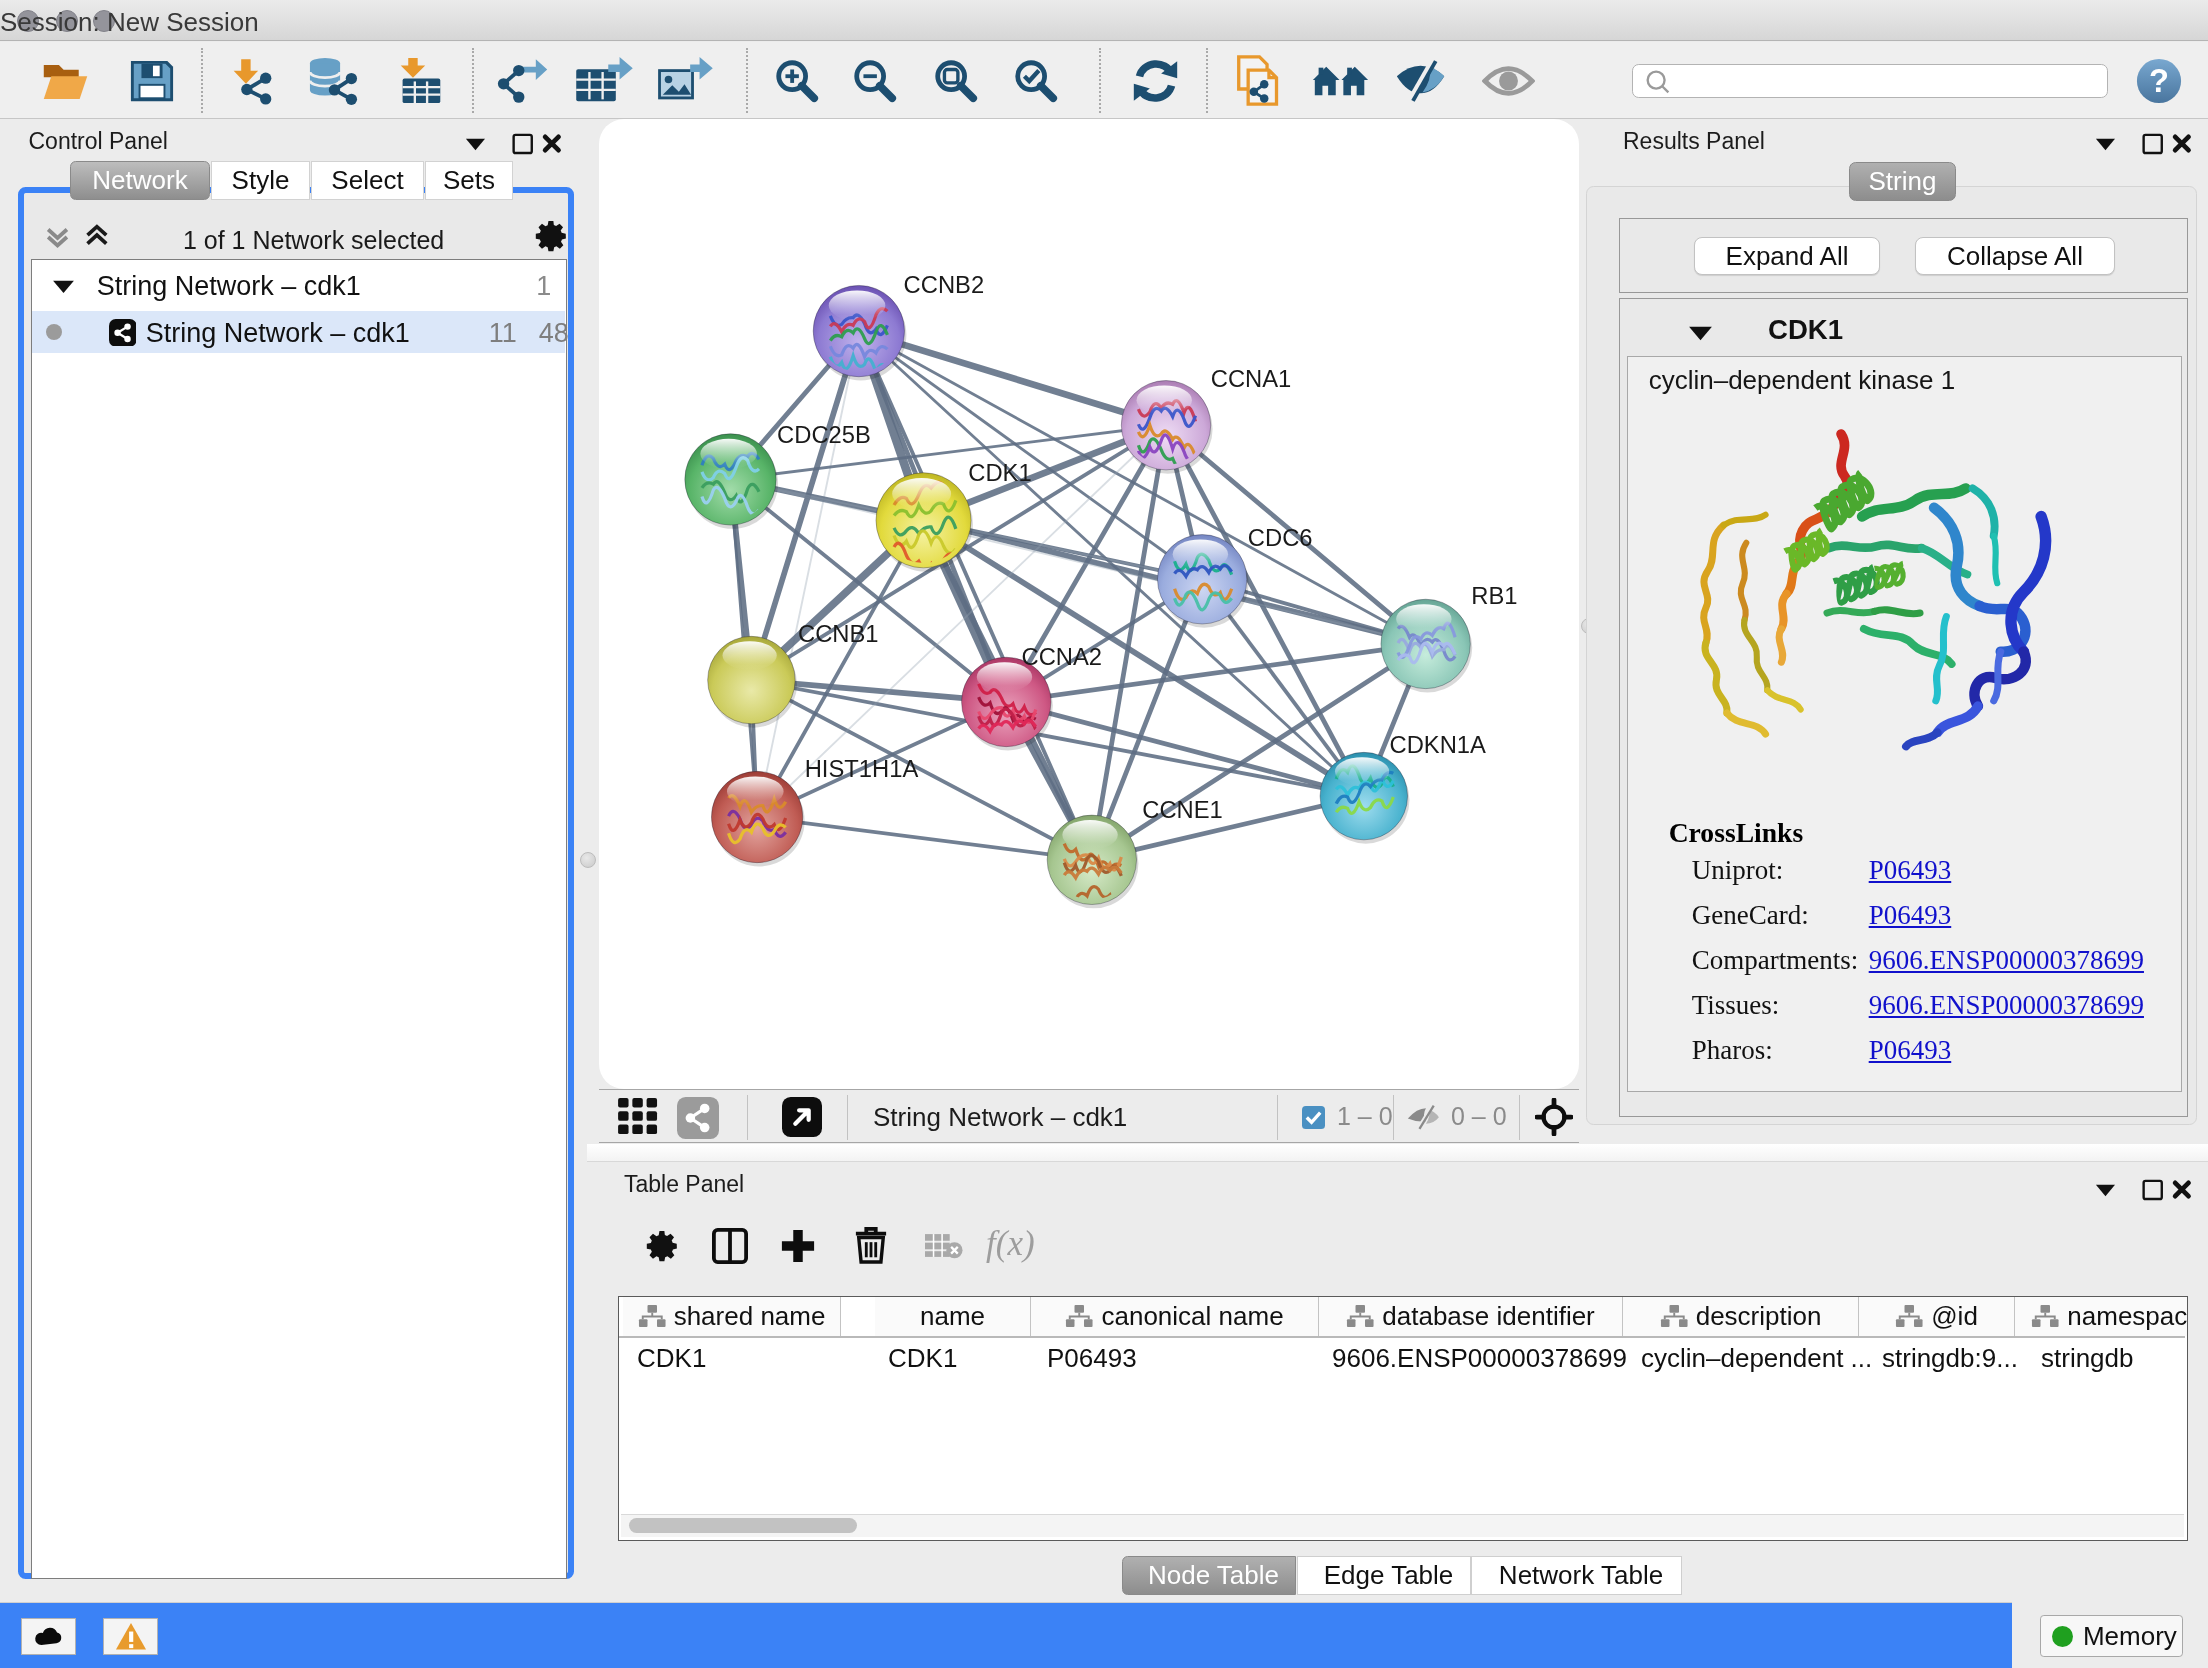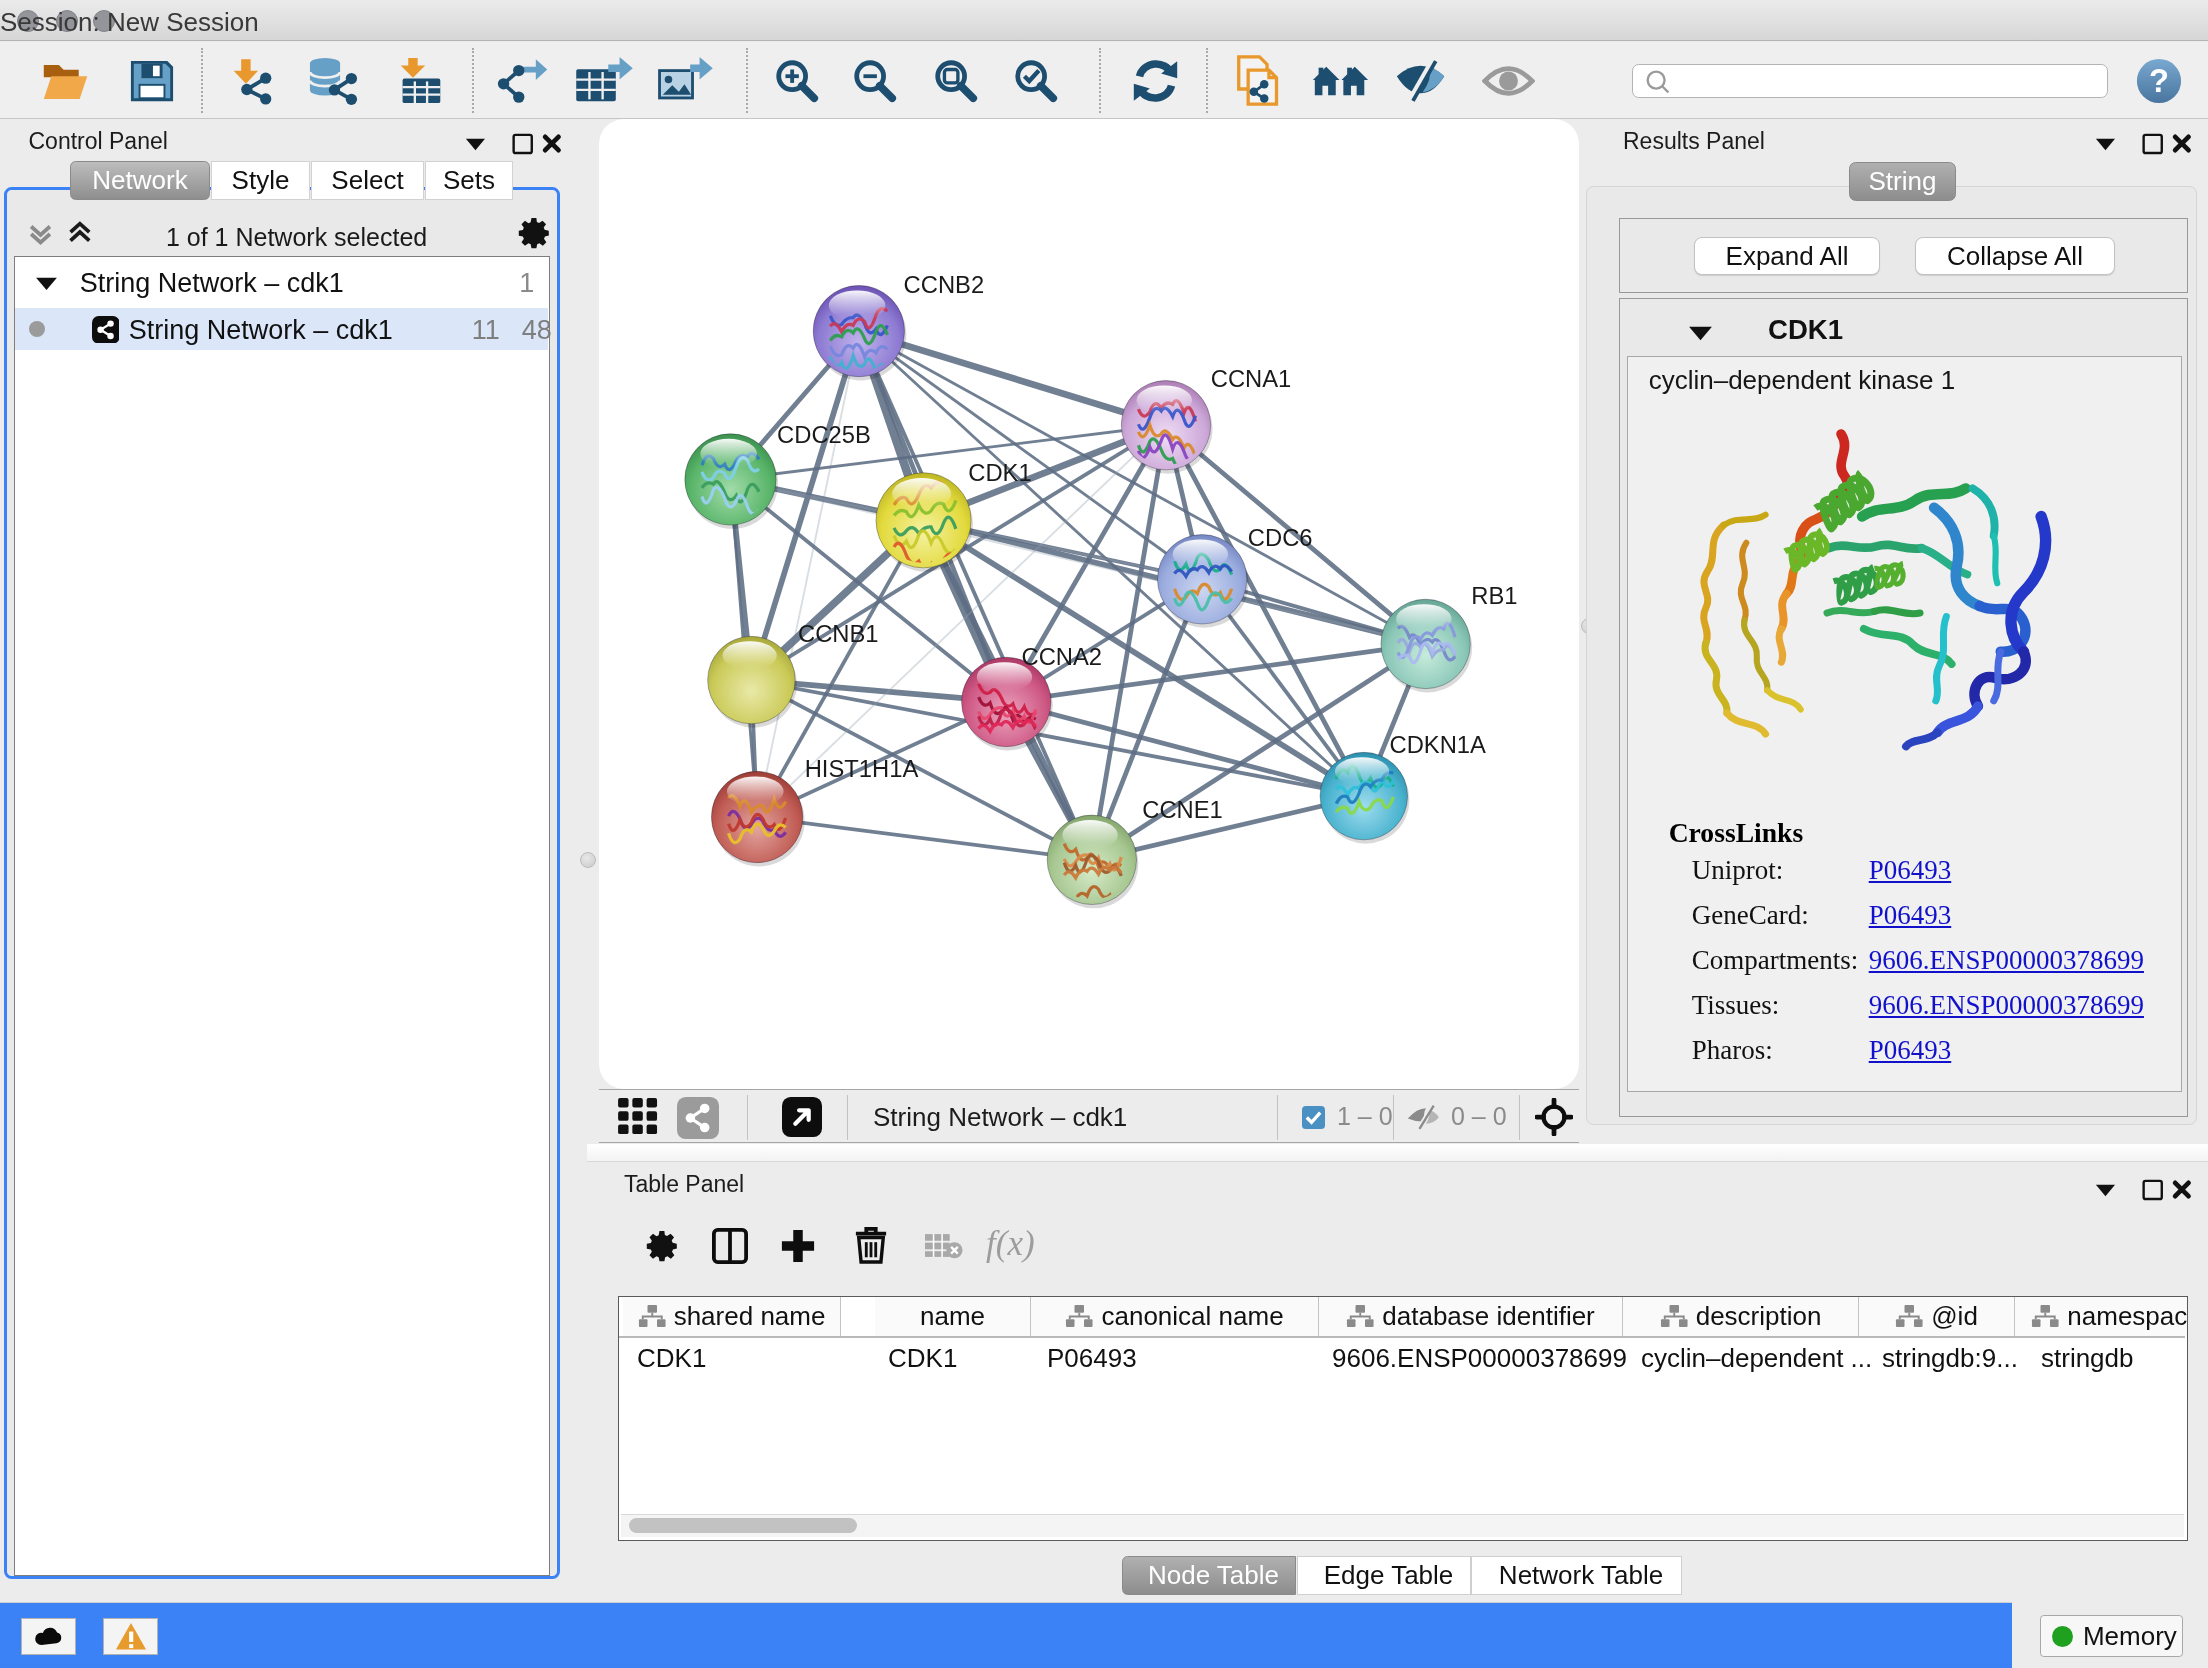--- a/index.html
+++ b/index.html
@@ -20,22 +20,22 @@
   border-left:2.9px dotted #a9a9a9; }
 .ticon { position:absolute; top:0; height:77px; display:flex; align-items:center; }
 #searchbox { position:absolute; left:1632px; top:22px; width:476px; height:34px;
   background:#fff; border:1px solid #b3b3b3; border-radius:6.7px; }
 
 .phead { font-size:23px; color:#1c1c1c; }
 
 .tab { position:absolute; top:42px; z-index:2; height:39px; background:#fff; border:1px solid #d2d2d2;
   font-size:26px; color:#111; display:flex; align-items:center; justify-content:center; }
 .tabsel { background:linear-gradient(#bdbdbd,#8e8e8e); z-index:3; color:#fff; border:1px solid #8a8a8a; border-radius:5.7px; }
-#cp-outer { position:absolute; left:4px; top:68px; width:556px; height:1392px;
-  background:#e9e9e9; border:3px solid #3b82f6; border-radius:7.6px; }
+#cp-outer { position:absolute; left:18px; top:68px; width:556px; height:1392px;
+  background:#e9e9e9; border:6px solid #3b82f6; border-radius:7.6px; }
 #cp-subhead { position:absolute; left:6.7px; top:24px; width:543px; height:40px; }
 #cp-list { position:absolute; left:6.7px; top:66px; width:536px; height:1320px;
   background:#fff; border:1.9px solid #7d7d7d; }
 .cprow { position:absolute; left:0; width:533px; height:51px; font-size:27px; color:#111; }
 
 #canvas { position:absolute; left:599px; top:119px; width:980px; height:970px; background:#fff;border-radius:25px; }
 #netbar { position:absolute; left:599px; top:1089px; width:980px; height:54px;
   background:#ececec; border-top:1px solid #a6a6a6; border-bottom:1px solid #a6a6a6; }
 .nbsep { position:absolute; top:4.8px; height:45px; border-left:1px solid #c2c2c2; }
 

